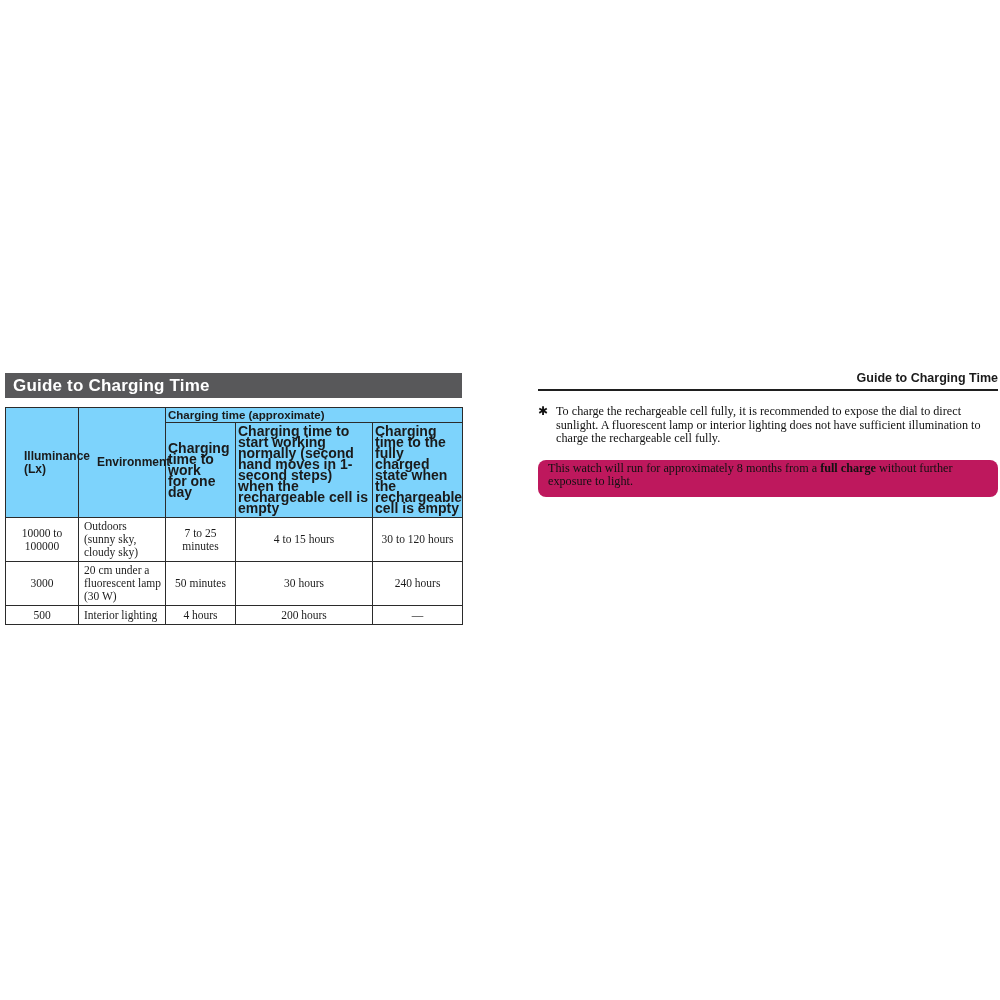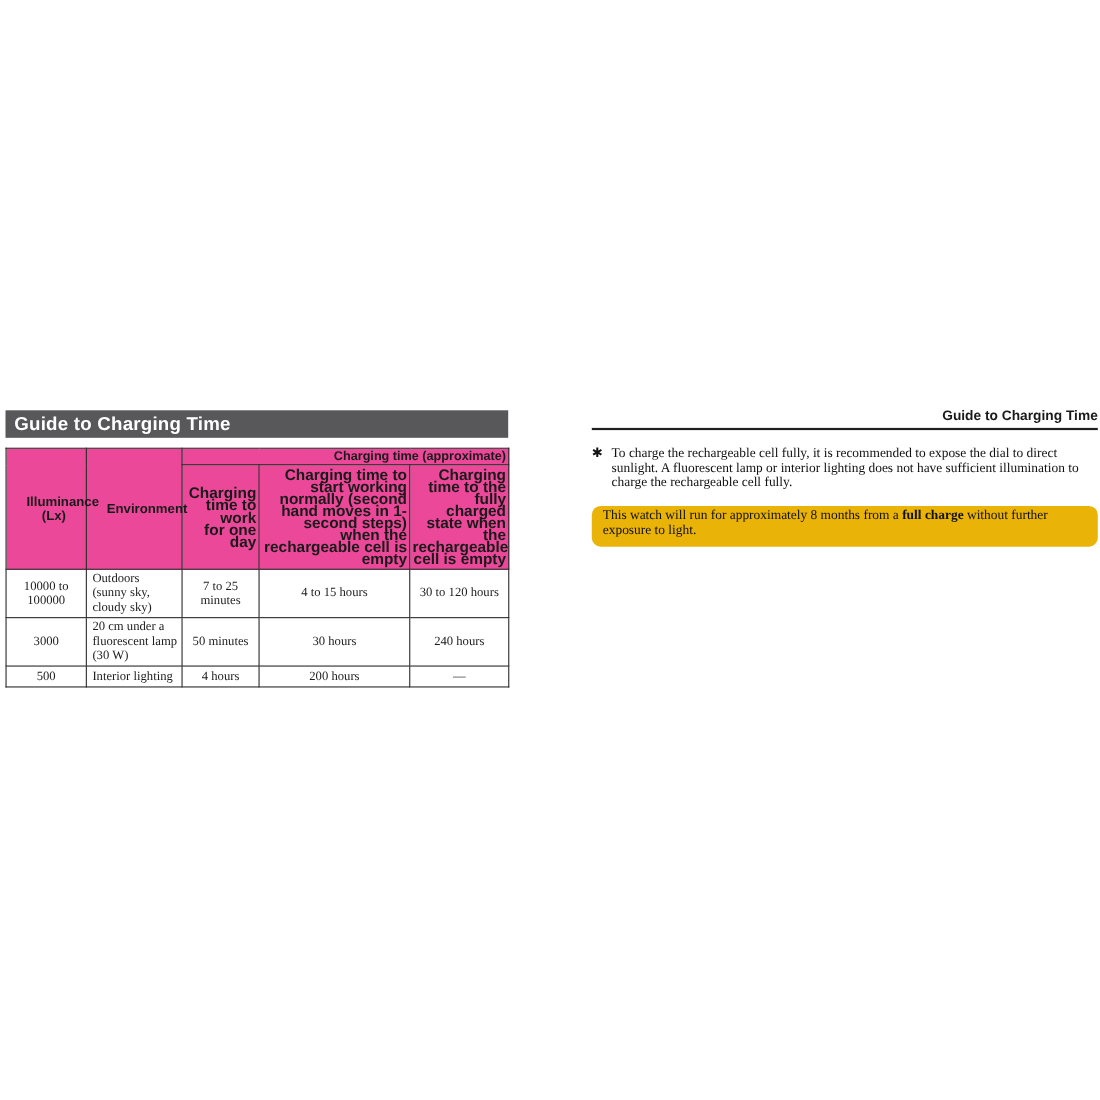--- a/index.html
+++ b/index.html
@@ -51,24 +51,24 @@
   }
   table.charging col.c1 { width: 73px; }
   table.charging col.c2 { width: 87px; }
   table.charging col.c3 { width: 70px; }
   table.charging col.c4 { width: 137px; }
   table.charging col.c5 { width: 90px; }
   table.charging th, table.charging td {
     border: 1px solid #2b2b2b;
   }
   table.charging th {
-    background: #ec4899;
+    background: #7dd3fc;
     font-family: "Liberation Sans", sans-serif;
     font-weight: bold;
-    text-align: right;
+    text-align: left;
     color: #1a1a1a;
   }
   th.group-header { font-size: 11.5px; height: 15px; padding: 1px 2px; }
   th.main-header  { font-size: 12px; line-height: 13px; padding: 18px; }
   th.sub-header   { font-size: 14px; line-height: 11px; padding: 3px 2px; vertical-align: middle; }
   th.pre-line     { white-space: pre-line; }
   table.charging td {
     background: #ffffff;
     font-family: "Liberation Serif", serif;
     text-align: center;
@@ -106,21 +106,21 @@
     color: #111111;
   }
   .footnote .marker {
     width: 18px;
     flex: 0 0 18px;
     font-size: 12px;
   }
   .footnote .note-text { flex: 1; }
   .info-box {
     margin-top: 14px;
-    background: #eab308;
+    background: #be185d;
     border-radius: 8px;
     padding: 2px 10px 8px 10px;
     font-size: 12.2px;
     line-height: 13.5px;
     color: #111111;
   }
   .info-box strong { font-weight: bold; }
 </style>
 </head>
 <body>

